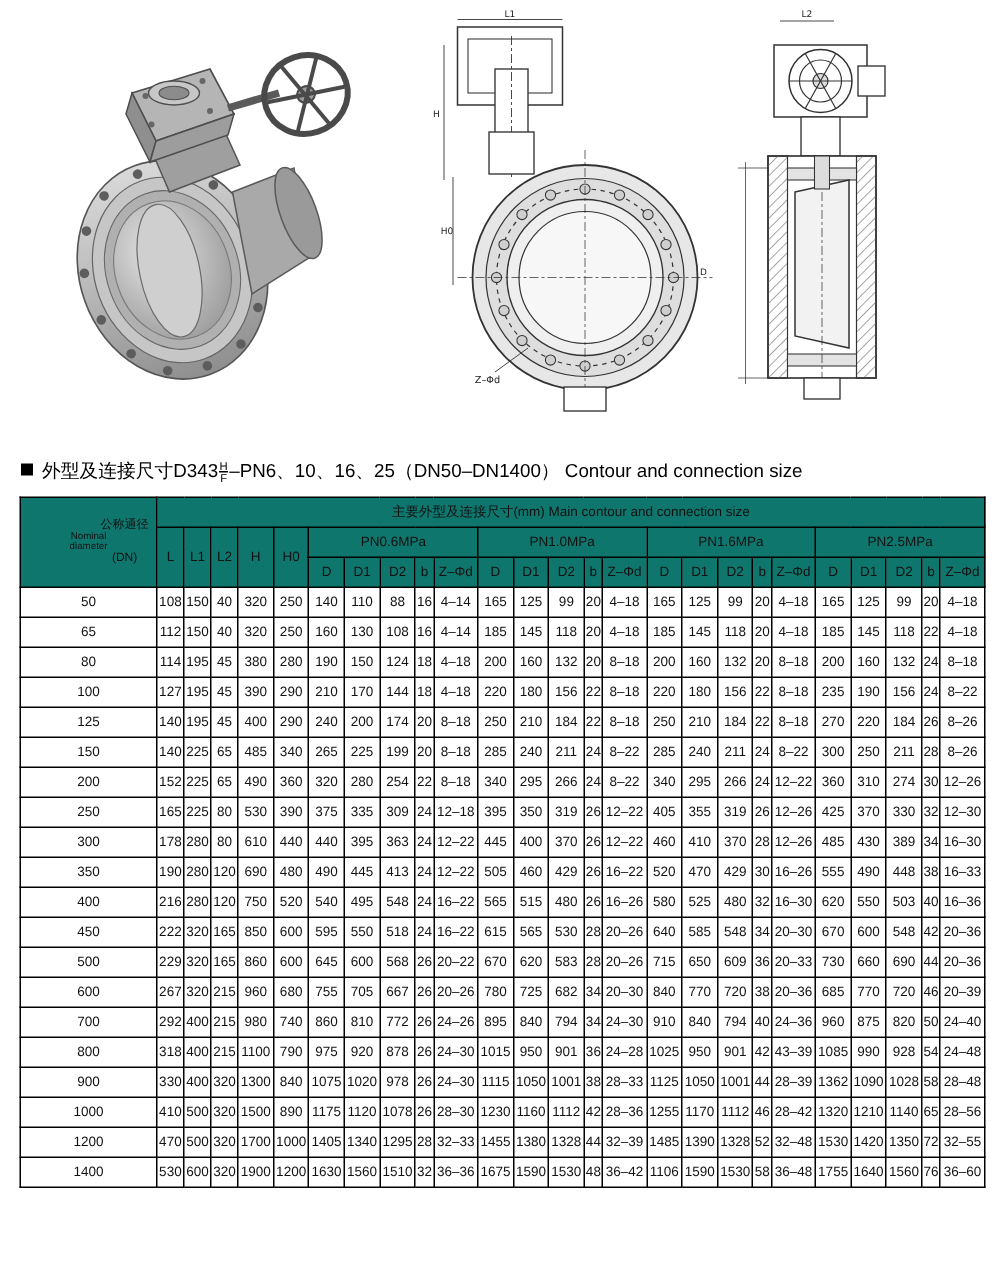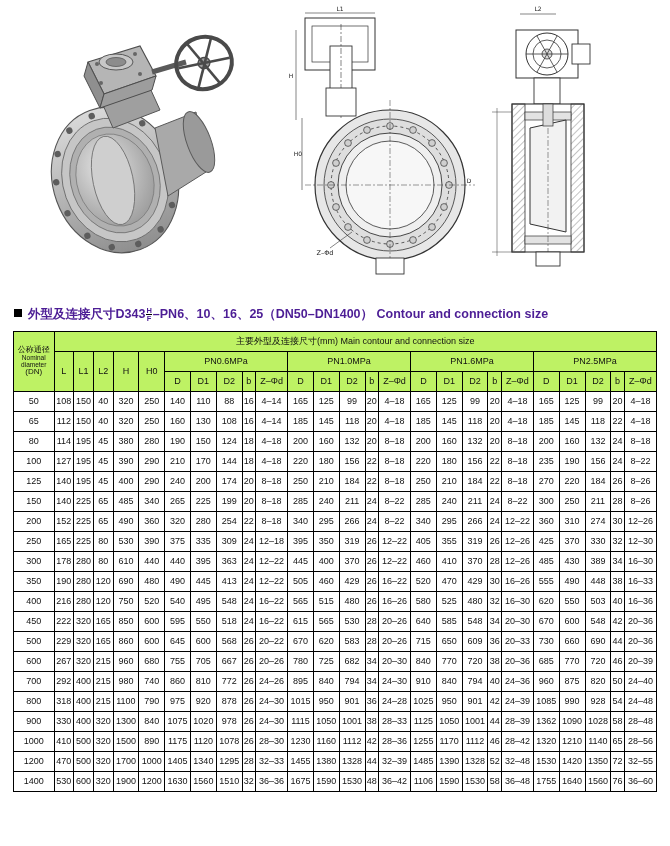--- a/index.html
+++ b/index.html
@@ -30,22 +30,22 @@
     font-size: 31px;
     font-weight: bold;
     color: rgba(40,80,160,0.45);
     letter-spacing: 2px;
     pointer-events: none;
     white-space: nowrap;
   }
   .section-title {
     margin: 6px 0 8px 14px;
     font-size: 12.5px;
-    font-weight: bold;
-    color: #4c1d95;
+    font-weight: normal;
+    color: #000000;
     font-family: "Liberation Sans", sans-serif;
   }
   .section-title .sq {
     display: inline-block;
     width: 8px; height: 8px;
     background: #000;
     margin-right: 6px;
     vertical-align: 1px;
   }
   .frac {
@@ -69,24 +69,24 @@
   }
   table.spec th, table.spec td {
     border: 1px solid #000;
     text-align: center;
     padding: 0;
     height: 20px;
     line-height: 1.05;
     font-weight: normal;
     white-space: nowrap;
   }
-  table.spec thead th { background: #bef264; }
+  table.spec thead th { background: #0f766e; }
   .hdr-main { font-size: 9px; }
   .dn-cell { font-size: 7.5px; line-height: 1.15; padding: 1px 2px; }
-  .dn-cell .cn { font-size: 8px; }
+  .dn-cell .cn { font-size: 8px; padding-left: 48px; }
   .dn-cell .en { font-size: 6.5px; }
   td.dn { font-size: 9px; }
   .grp { font-size: 9px; }
 </style>
 </head>
 <body>
 
 <div class="drawings">
   <svg width="670" height="300" viewBox="0 0 670 300">
     <defs>
@@ -743,21 +743,21 @@
         <td>24–30</td>
         <td>1015</td>
         <td>950</td>
         <td>901</td>
         <td>36</td>
         <td>24–28</td>
         <td>1025</td>
         <td>950</td>
         <td>901</td>
         <td>42</td>
-        <td>24–39</td>
+        <td>43–39</td>
         <td>1085</td>
         <td>990</td>
         <td>928</td>
         <td>54</td>
         <td>24–48</td>
       </tr>
       <tr>
         <td class="dn">900</td>
         <td>330</td>
         <td>400</td>

